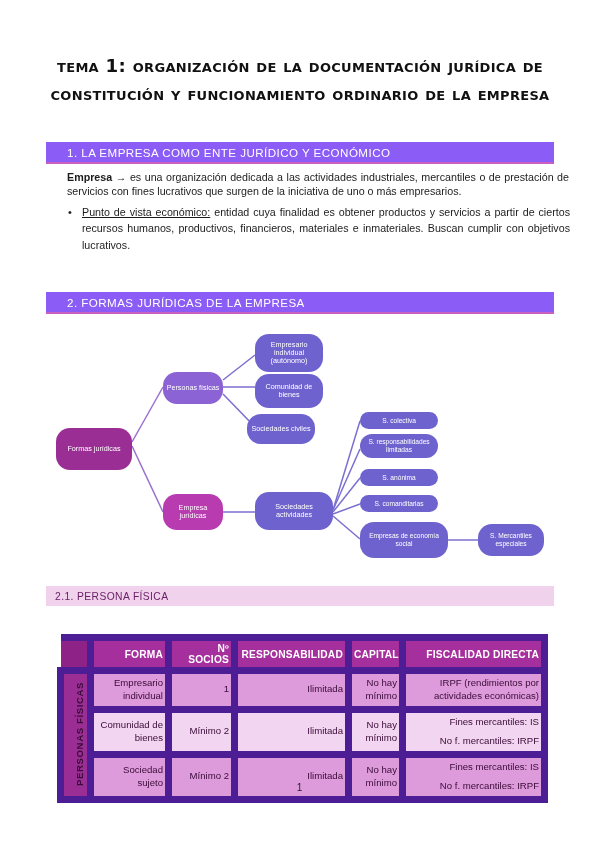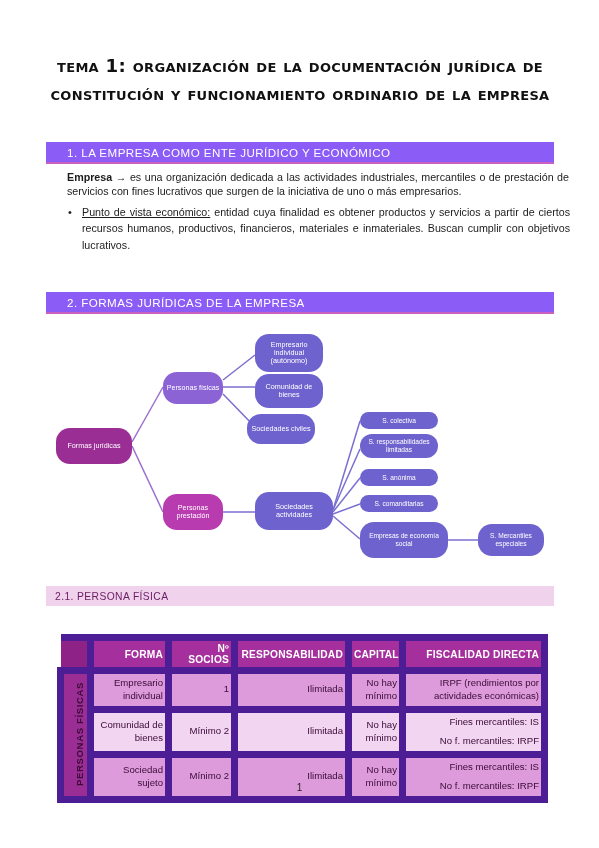--- a/index.html
+++ b/index.html
@@ -255,25 +255,25 @@
         <path d="M 287 190 L 314 101"></path>
         <path d="M 287 190 L 314 129"></path>
         <path d="M 287 192 L 314 158"></path>
         <path d="M 287 194 L 314 184"></path>
         <path d="M 287 196 L 314 219"></path>
 
         <path d="M 402 220 L 432 220"></path>
       </g>
     </svg>
 
-    <div class="node root" style="left:10px;  top:108px; width:76px;  height:36px;">Formas jurídicas</div>
+    <div class="node root" style="left:10px;  top:108px; width:76px;  height:42px;">Formas jurídicas</div>
 
     <div class="node lvl2" style="left:117px; top:52px;  width:60px;  height:32px;">Personas físicas</div>
 
-    <div class="node lvl2b" style="left:117px; top:174px; width:60px;  height:36px;">Personas prestación</div>
+    <div class="node lvl2b" style="left:117px; top:174px; width:60px;  height:36px;">Empresa jurídicas</div>
 
     <div class="node lvl3" style="left:209px; top:14px;  width:68px;  height:38px;">Empresario individual (autónomo)</div>
 
     <div class="node lvl3" style="left:209px; top:54px;  width:68px;  height:34px;">Comunidad de bienes</div>
 
     <div class="node lvl3" style="left:193px; top:94px;  width:68px;  height:30px;margin-left:8px;">Sociedades civiles</div>
 
     <div class="node lvl3" style="left:209px; top:172px; width:78px;  height:38px;">Sociedades actividades</div>
 
     <div class="node lvl4" style="left:314px; top:92px;  width:78px;  height:17px;">S. colectiva</div>

